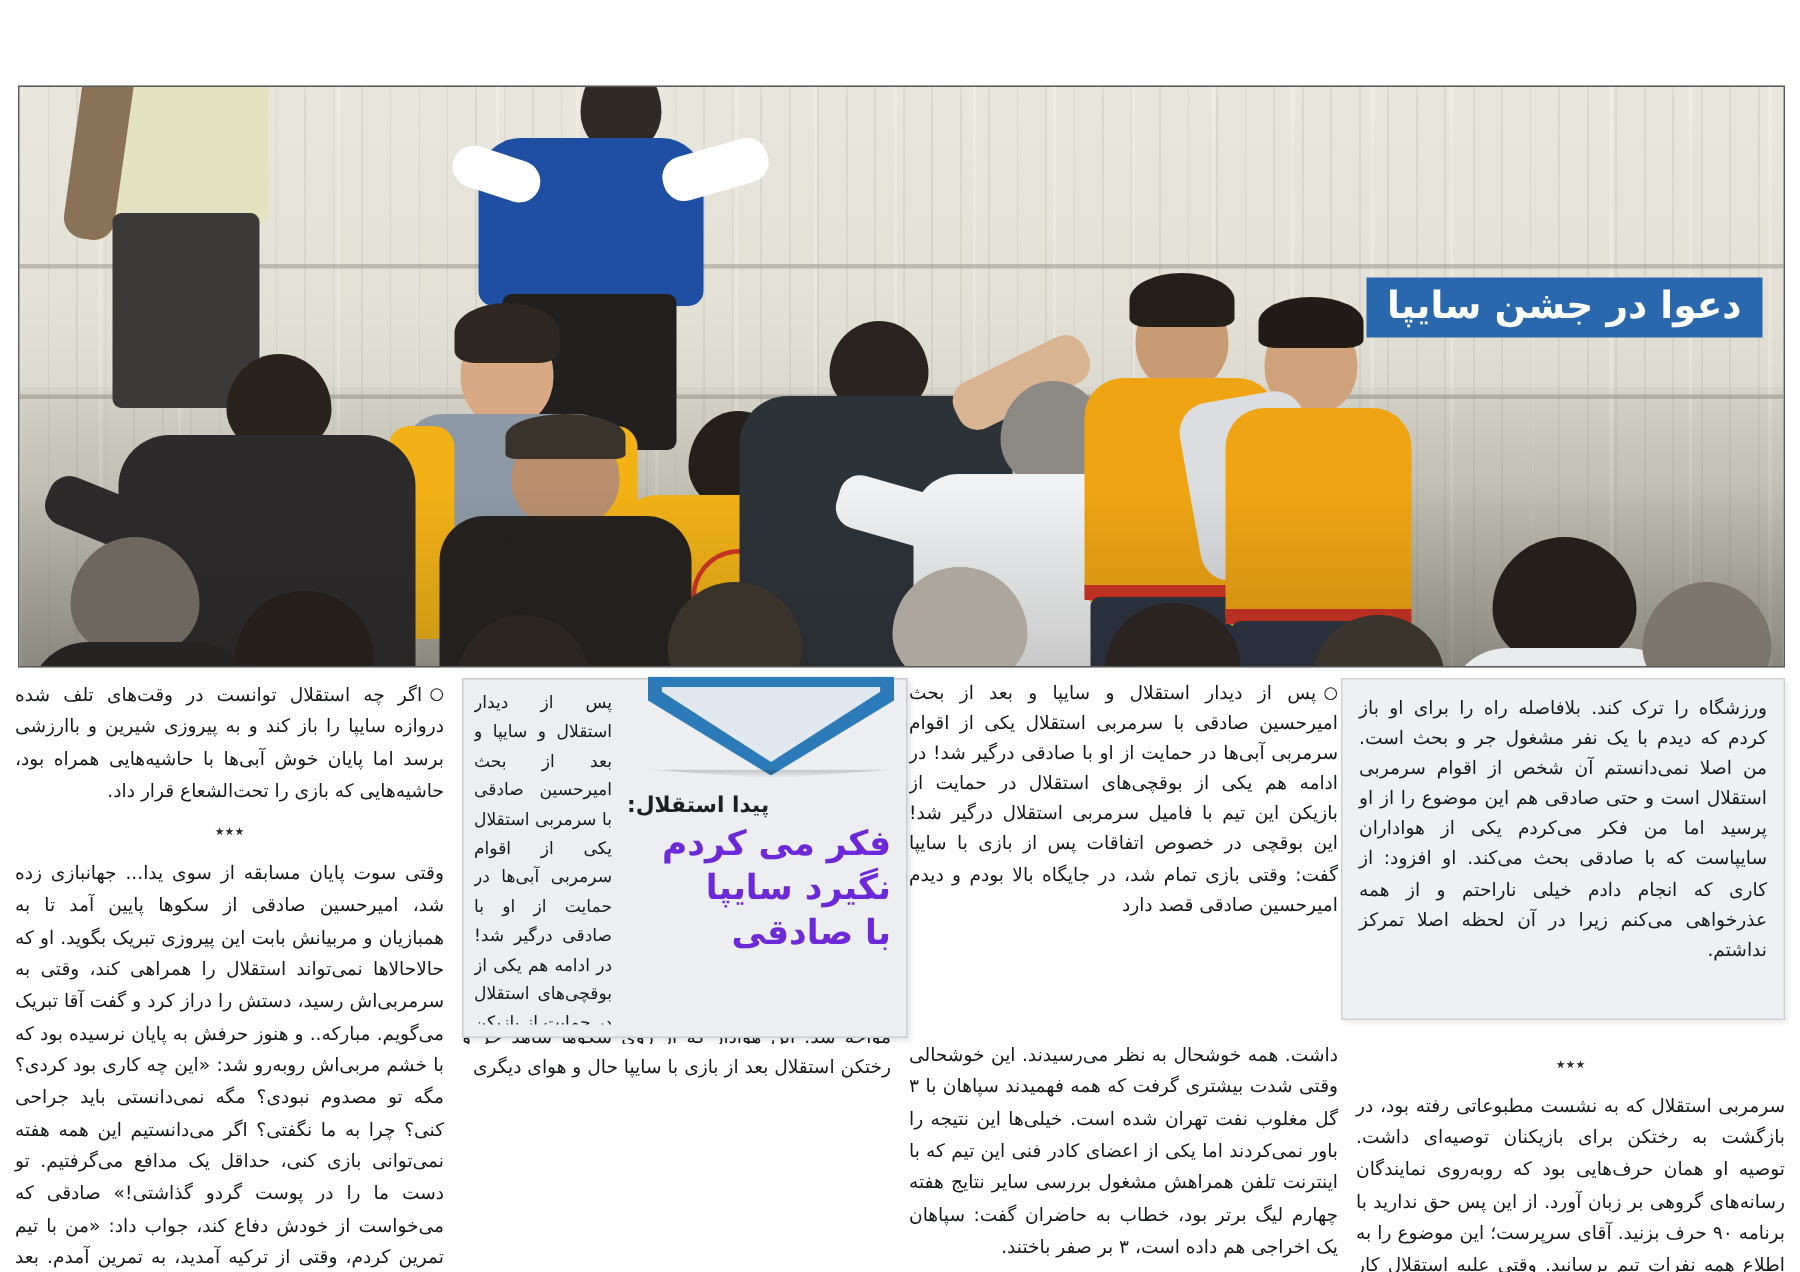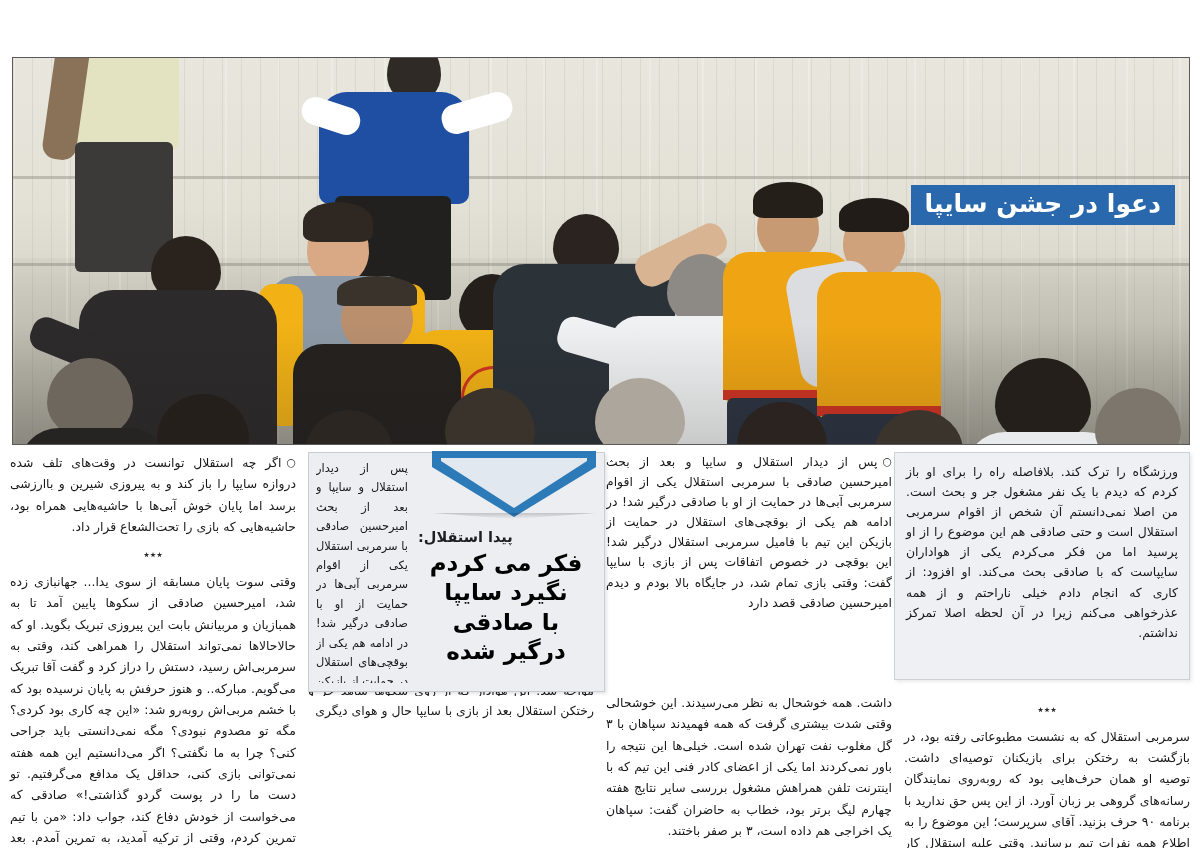--- a/index.html
+++ b/index.html
@@ -139,22 +139,22 @@
     clip-path:polygon(0 0,164px 0,82px 6px);
   }
   .q-eyebrow{
     position:absolute;right:10px;top:72px;width:176px;
     text-align:left;
     font-size:14.5px;font-weight:bold;color:#1d1f22;
     direction:rtl;
   }
   .q-title{
     position:absolute;right:10px;top:96px;width:176px;
-    text-align:center;
-    font-size:23px;font-weight:bold;color:#000000;
+    text-align:right;
+    font-size:23px;font-weight:bold;color:#6d28d9;
     line-height:1.28;letter-spacing:-.6px;
     direction:rtl;
   }
   .q-title .l{display:block;}
   .q-side{
     position:absolute;right:196px;top:6px;width:92px;
     font-size:11.4px;line-height:1.70;color:#17181a;
     text-align:justify;direction:rtl;
   }
 
@@ -322,21 +322,20 @@
           <div class="chev-wrap">
             <div class="chev"></div>
             <div class="chev-line"></div>
             <div class="chev-shadow"></div>
           </div>
           <div class="q-eyebrow">پیدا استقلال:</div>
           <div class="q-title">
             <span class="l">فکر می کردم</span>
             <span class="l">نگیرد سایپا</span>
             <span class="l">با صادقی</span>
-            <span class="l">درگیر شده</span>
           </div>
           <div class="q-side" style="max-height: 224px; overflow: hidden;">پس از دیدار استقلال و سایپا و بعد از بحث امیرحسین صادقی با سرمربی استقلال یکی از اقوام سرمربی آبی‌ها در حمایت از او با صادقی درگیر شد! در ادامه هم یکی از بوقچی‌های استقلال در حمایت از بازیکن این تیم با فامیل سرمربی استقلال درگیر شد! این بوقچی در خصوص اتفاقات پس از بازی با سایپا گفت: وقتی بازی تمام شد، در جایگاه بالا بودم و دیدم امیرحسین صادقی قصد دارد</div>
         </div>
       </div>
       <div style="position:absolute;top:248px;right:0;width:286px;">
         <p>رختکن استقلال بعد از بازی با سایپا حال و هوای دیگری</p>
       </div>
     </div>
 
     <div class="col c4">

